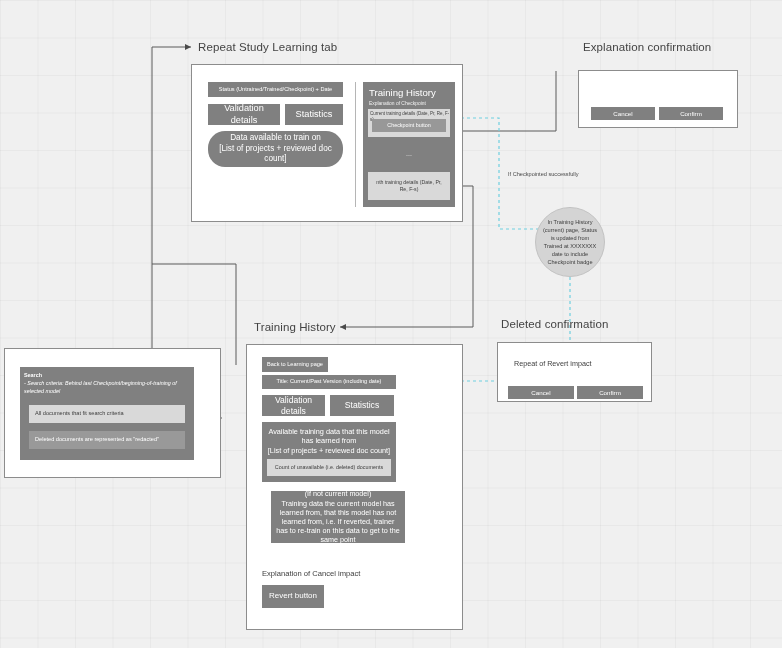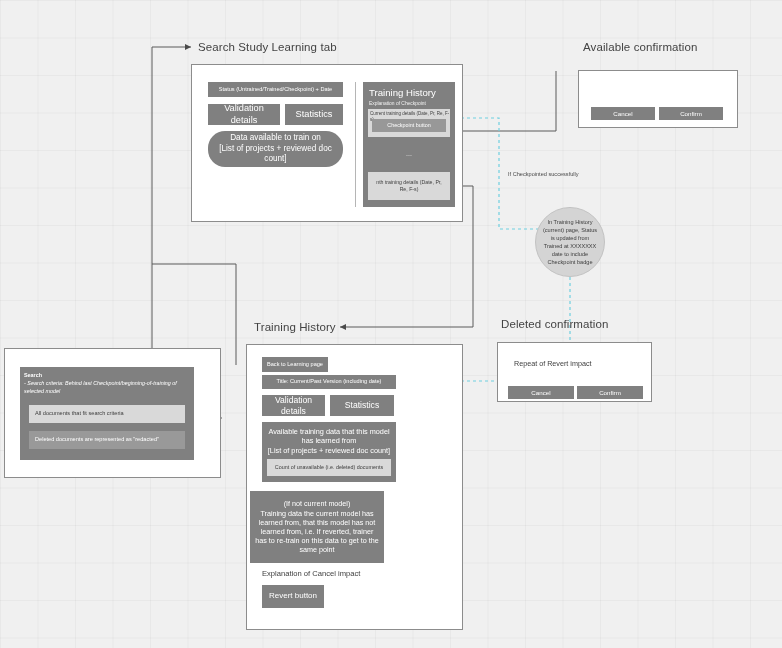--- a/index.html
+++ b/index.html
@@ -166,23 +166,23 @@
 
     <path d="M236,264 L236,365" fill="none" stroke="#5a5a5a" stroke-width="1"></path>
 
     <path d="M455,118 L499,118 L499,229 L570,229 L570,207" fill="none" stroke="#6fcfe0" stroke-width="1.2" stroke-dasharray="3,3" marker-end="url(#arrowCyan)"></path>
 
     <path d="M570,277 L570,381 L396,381" fill="none" stroke="#6fcfe0" stroke-width="1.2" stroke-dasharray="3,3" marker-end="url(#arrowCyan)"></path>
 
     <path d="M464,596 L488,596 L488,392" fill="none" stroke="#5a5a5a" stroke-width="0"></path>
   </svg>
 
-  <div class="section-title" style="left:198px; top:41px;">Search Study Learning tab</div>
-
-  <div class="section-title" style="left:583px; top:41px;">Available confirmation</div>
+  <div class="section-title" style="left:198px; top:41px;">Repeat Study Learning tab</div>
+
+  <div class="section-title" style="left:583px; top:41px;">Explanation confirmation</div>
 
 
   <div class="section-title" style="left:254px; top:321px;">Training History</div>
 
   <div class="section-title" style="left:501px; top:318px;">Deleted confirmation</div>
 
   <div class="panel" style="left:191px; top:64px; width:272px; height:158px;">
   </div>
 
   <div class="gbox" style="left:208px; top:82px; width:135px; height:15px; font-size:5.6px;">Status (Untrained/Trained/Checkpoint) + Date</div>
@@ -246,21 +246,21 @@
 
   <div class="gbox" style="left:330px; top:395px; width:64px; height:21px; font-size:8.6px;">Statistics</div>
 
   <div class="grp" style="left:262px; top:422px; width:134px; height:60px;"></div>
 
   <div class="plain" style="left:264px; top:427px; width:130px; font-size:7.3px; color:#ffffff; text-align:center; white-space:pre-line;">Available training data that this model has learned from
 [List of projects + reviewed doc count]</div>
 
   <div class="lbox" style="left:267px; top:459px; width:124px; height:17px; font-size:5.4px; background:#d9d9d9;">Count of unavailable (i.e. deleted) documents</div>
 
-  <div class="gbox" style="left:250px; top:491px; width:134px; height:72px; font-size:7.2px; white-space:pre-line;">(If not current model)
+  <div class="gbox" style="left:271px; top:491px; width:134px; height:52px; font-size:7.2px; white-space:pre-line;">(If not current model)
 Training data the current model has learned from, that this model has not learned from, i.e. If reverted, trainer has to re-train on this data to get to the same point</div>
 
   <div class="plain" style="left:262px; top:569px; font-size:7.6px;">Explanation of Cancel impact</div>
 
   <div class="gbox" style="left:262px; top:585px; width:62px; height:23px; font-size:8px;">Revert button</div>
 
   <div class="panel" style="left:497px; top:342px; width:155px; height:60px;"></div>
 
   <div class="plain" style="left:514px; top:359px; width:128px; font-size:7.2px;">Repeat of Revert impact</div>
 

